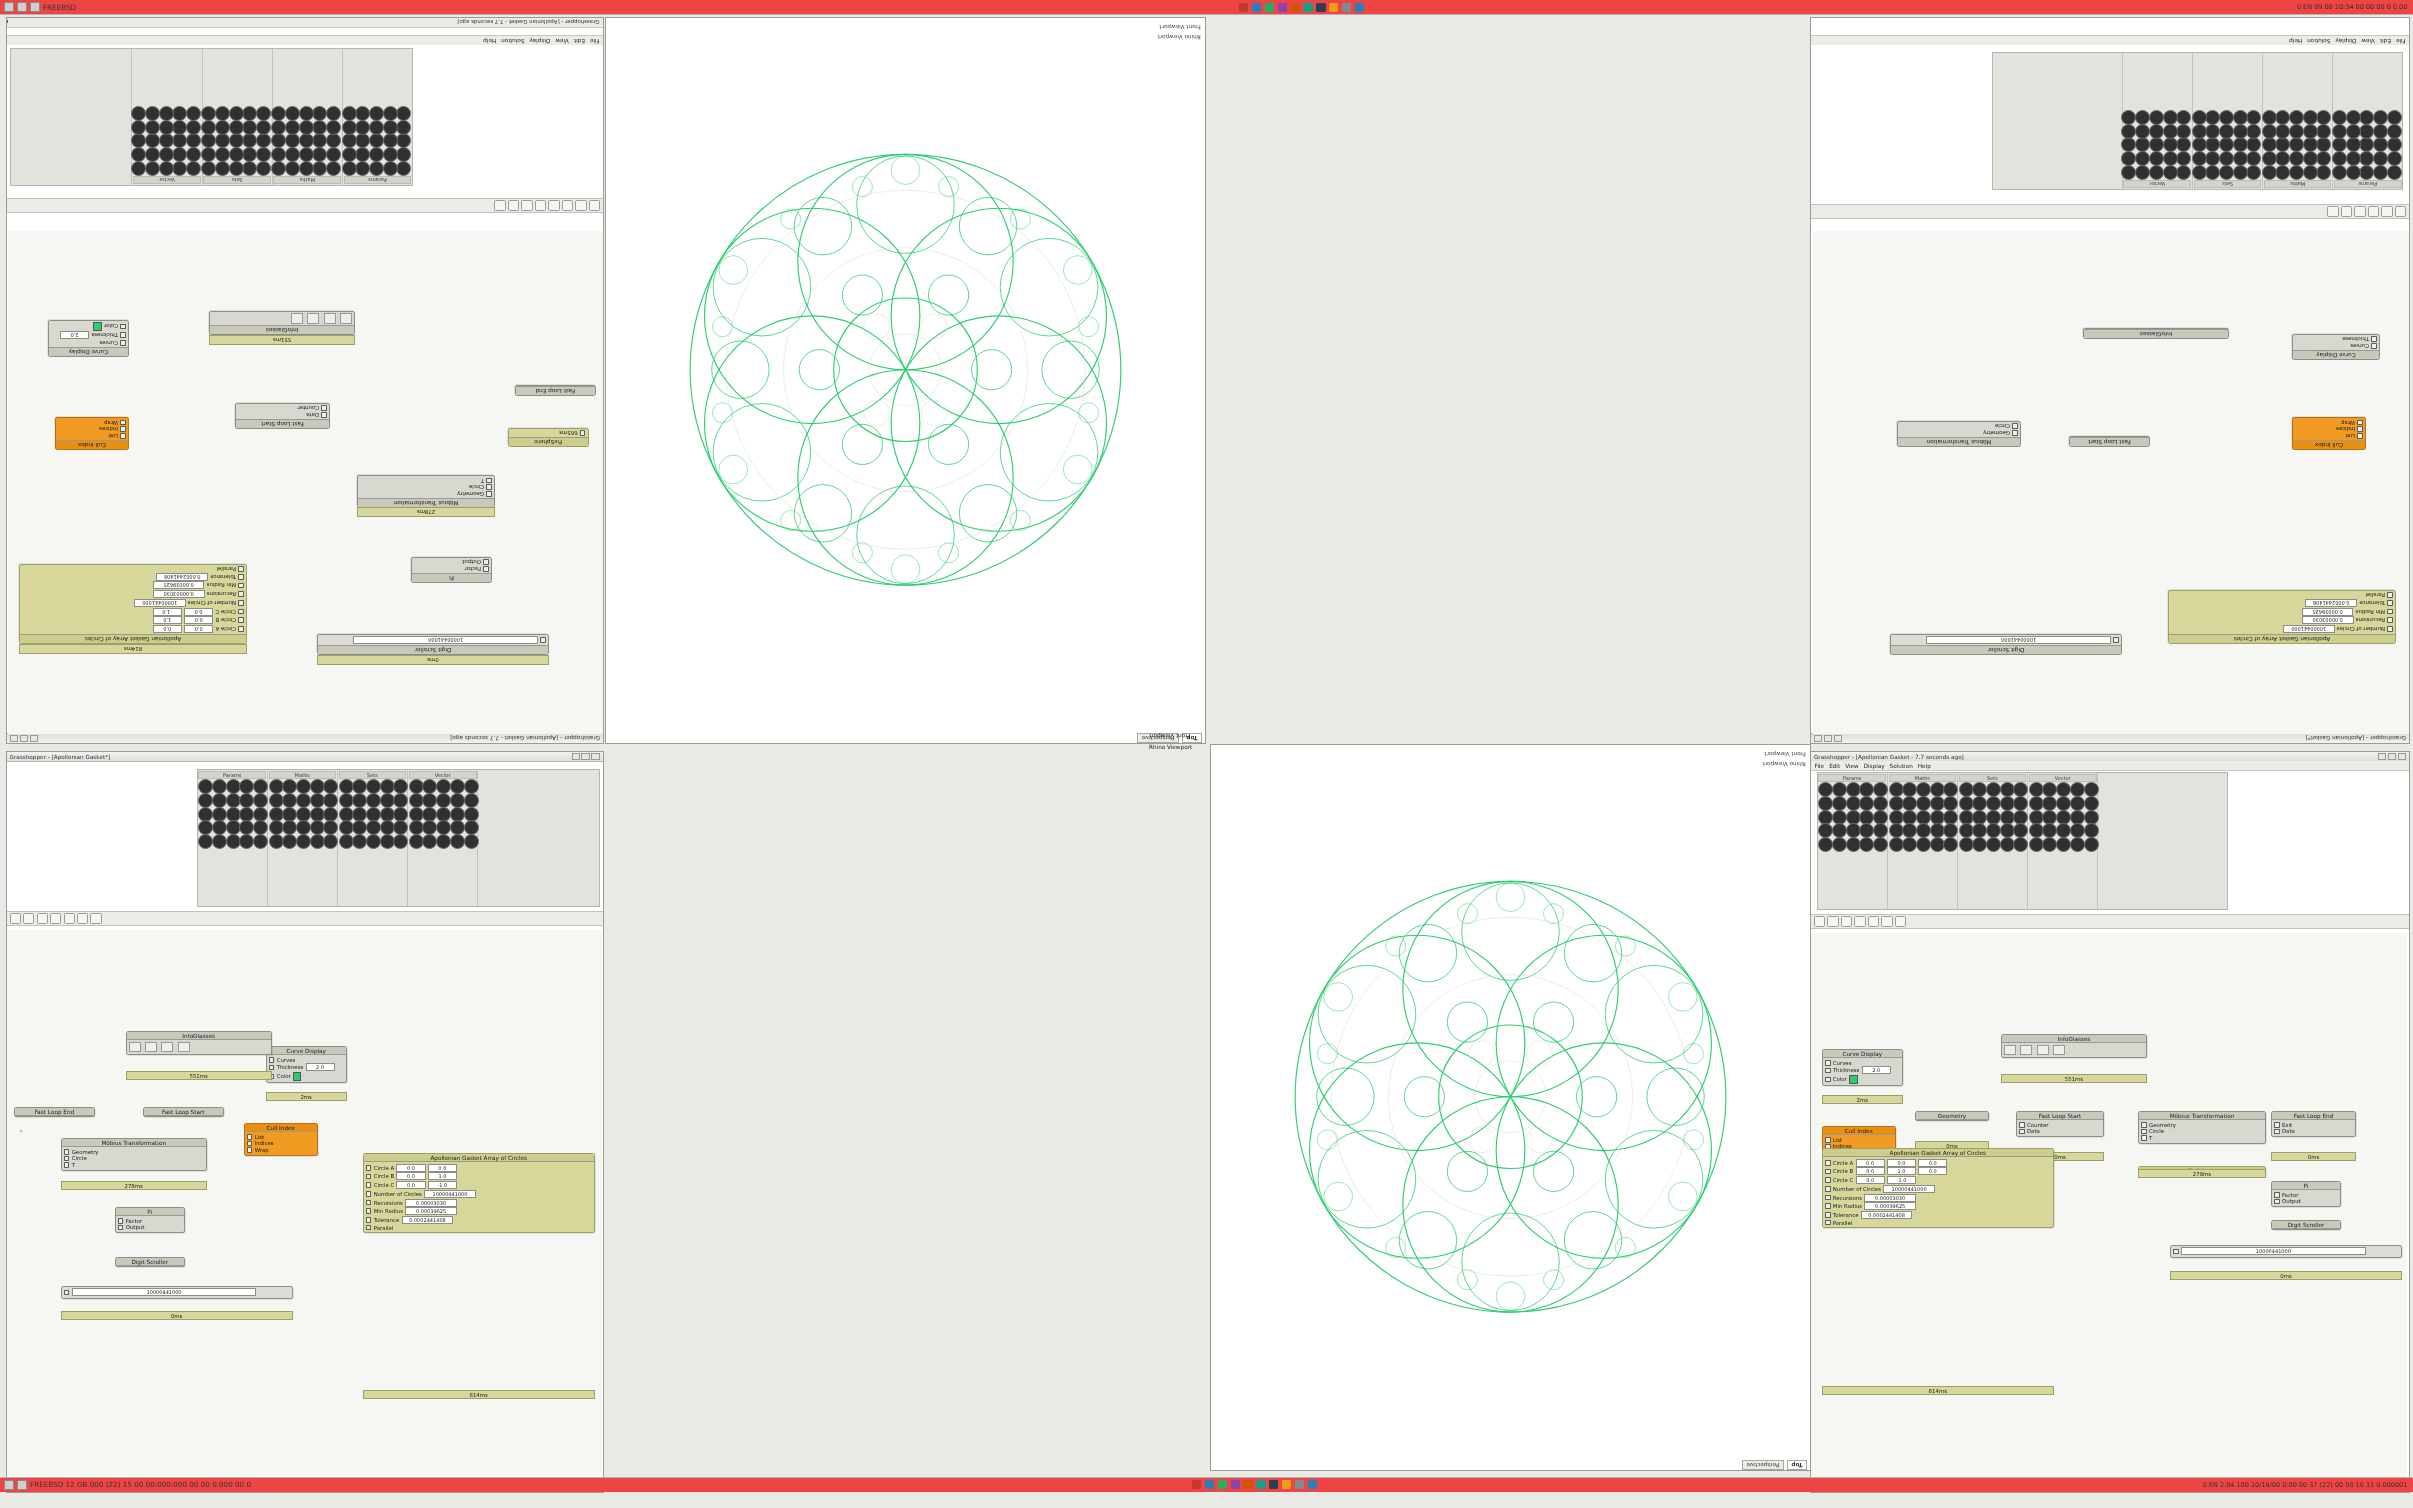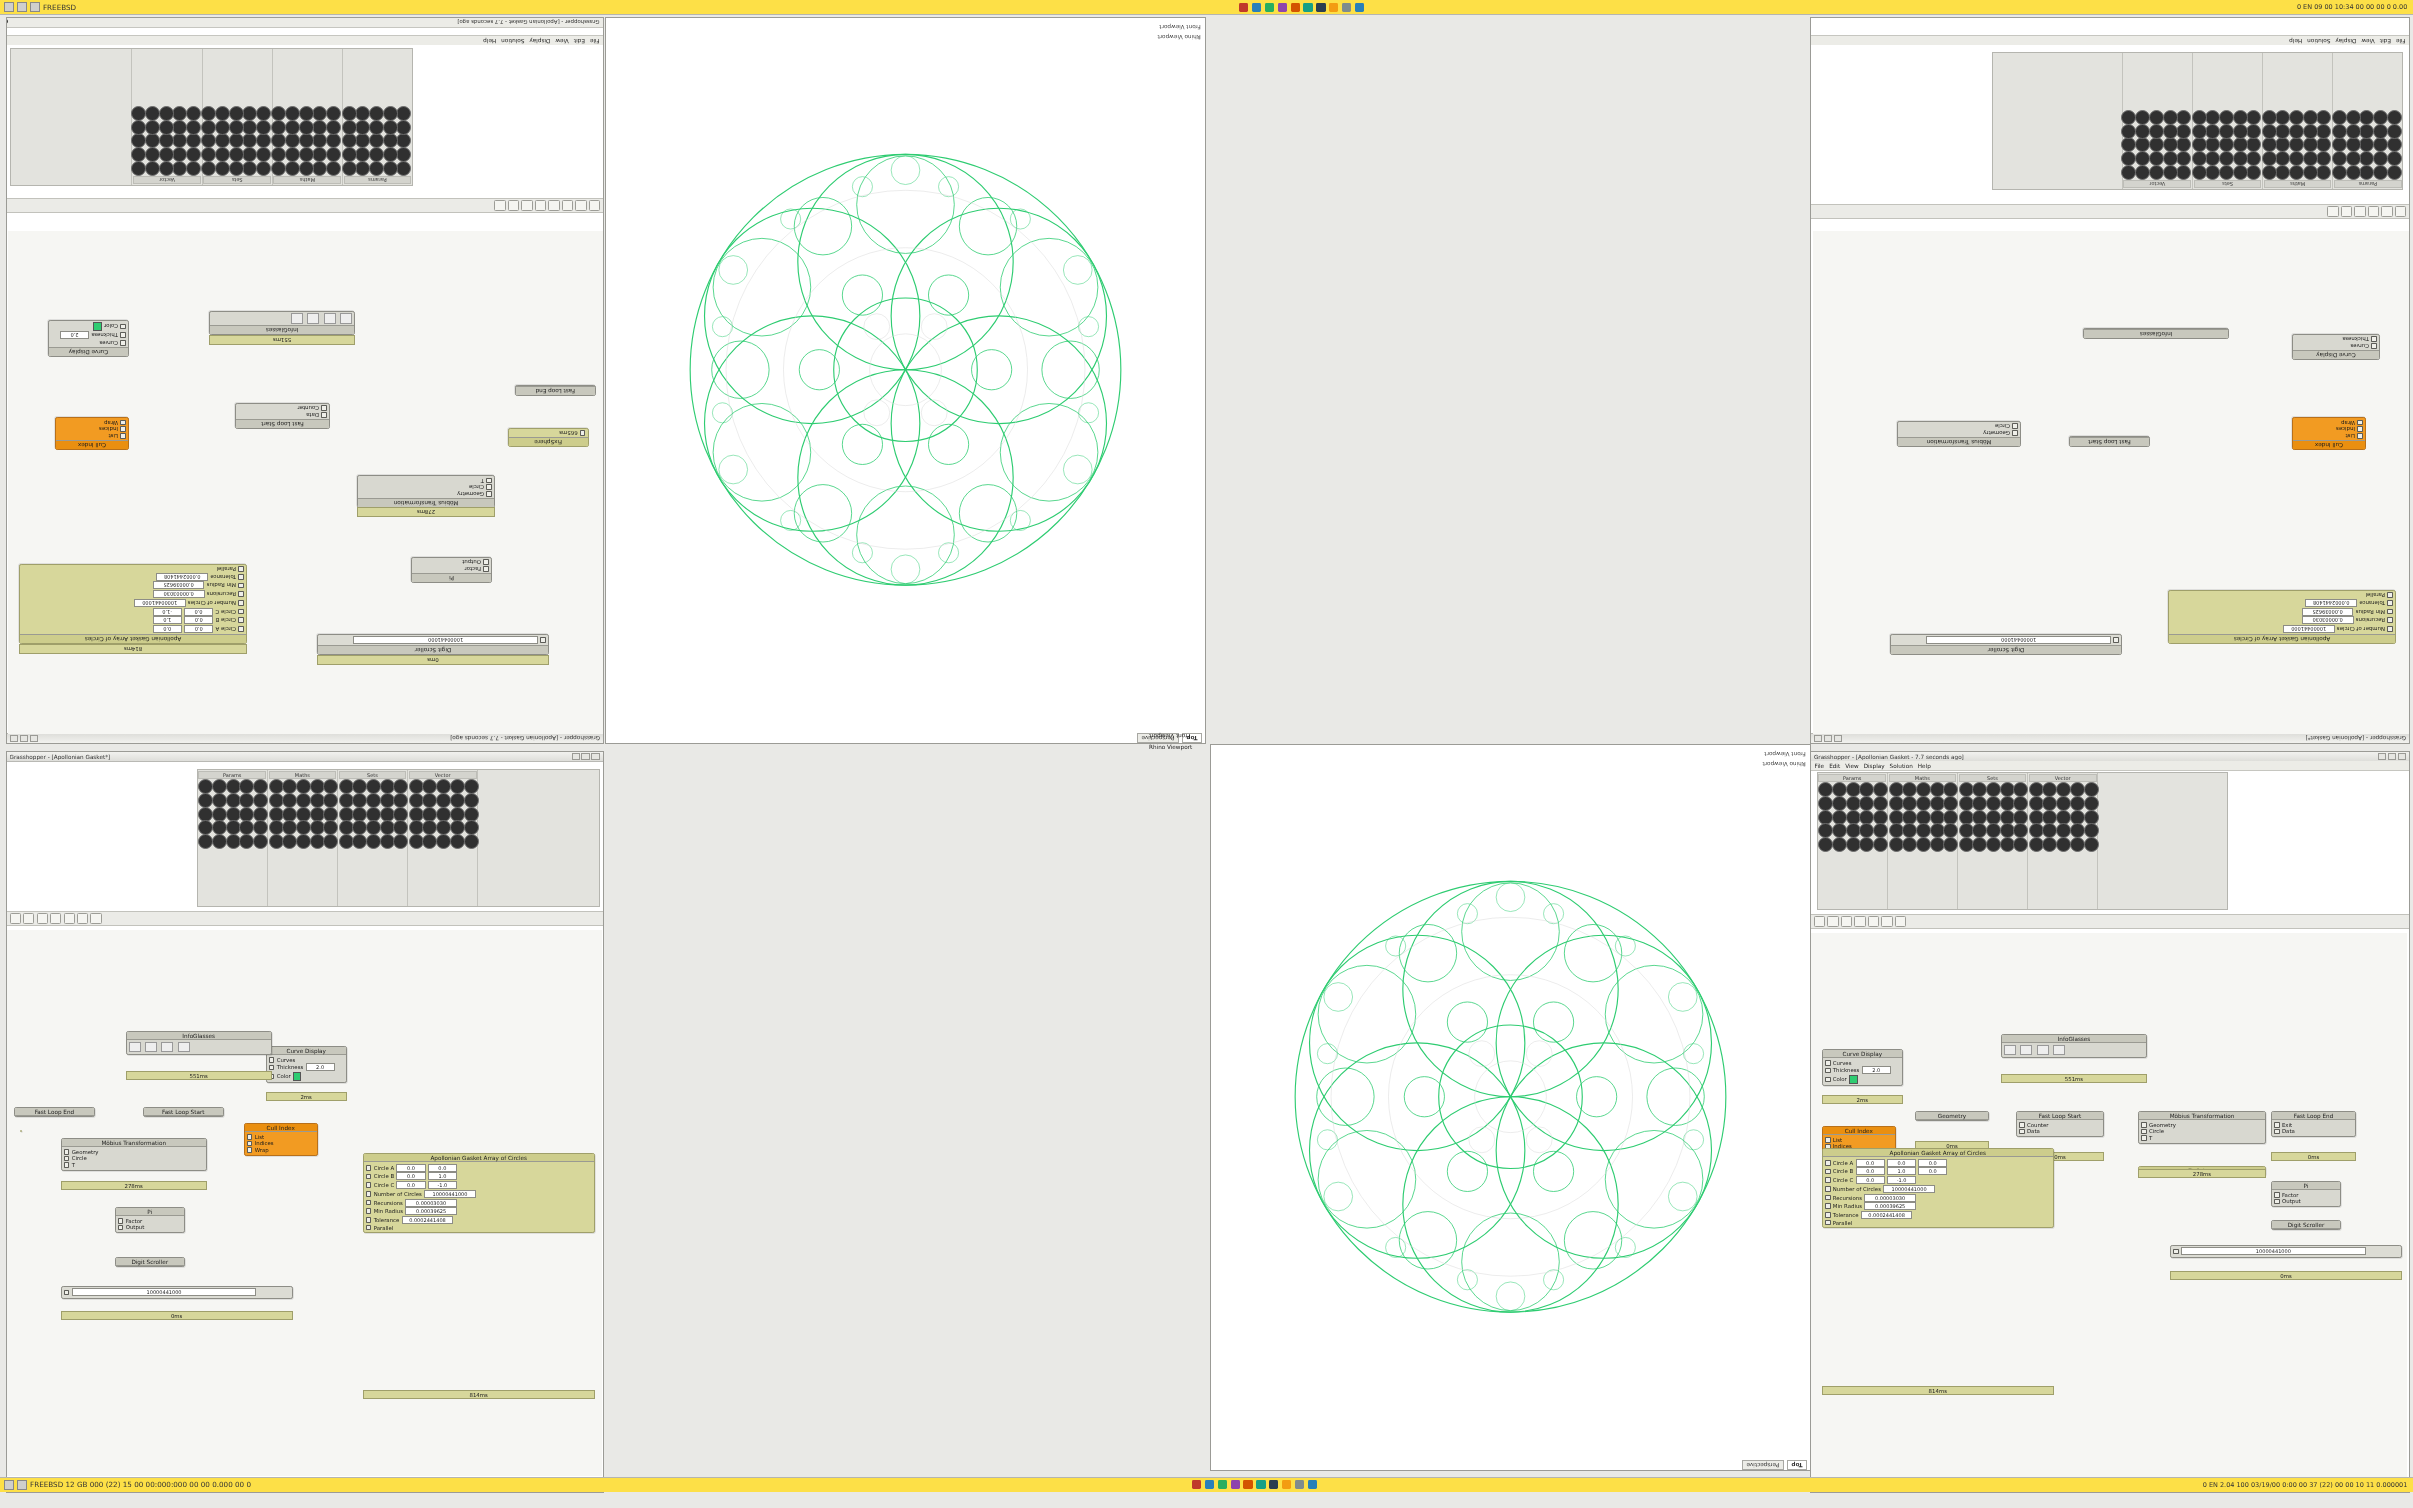--- a/index.html
+++ b/index.html
@@ -1,20 +1,20 @@
 <!DOCTYPE html>
 <html style="font-size:11.5px"><head>
 <meta charset="utf-8">
 <style>
   html,body{margin:0;padding:0;background:#f4f4f2;}
   body{width:2413px;height:1508px;font-family:"DejaVu Sans",sans-serif;font-size:8px;color:#222;overflow:hidden;}
   .root{position:relative;width:2413px;height:1508px;background:#e9e9e6;}
 
   
-  .os-bar{position:absolute;left:0;width:2413px;height:14.4px;background:#fde047;border-bottom:0.7px solid #b5b5b0;
+  .os-bar{position:absolute;left:0;width:2413px;height:14.4px;background:#ef4444;border-bottom:0.7px solid #b5b5b0;
           display:flex;align-items:center;font-size:7.2px;color:#333;}
   .os-bar.top{top:0;}
   .os-bar.bottom{bottom:16px;border-top:0.7px solid #b5b5b0;border-bottom:none;}
   .os-left{display:flex;align-items:center;gap:2.9px;padding-left:4.3px;min-width:302px;}
   .os-center{flex:1;display:flex;justify-content:center;align-items:center;gap:3.6px;}
   .os-right{display:flex;align-items:center;gap:4.3px;padding-right:5.7px;font-size:6.5px;}
   .tray-ico{width:9.3px;height:9.3px;border-radius:1.4px;display:inline-block;}
   .winbtn{width:8px;height:8px;border:0.7px solid #888;background:#cfcfcc;display:inline-block;}
 
   
@@ -1482,18 +1482,18 @@
       <span class="tray-ico" style="background:#27ae60"></span>
       <span class="tray-ico" style="background:#8e44ad"></span>
       <span class="tray-ico" style="background:#d35400"></span>
       <span class="tray-ico" style="background:#16a085"></span>
       <span class="tray-ico" style="background:#2c3e50"></span>
       <span class="tray-ico" style="background:#f39c12"></span>
       <span class="tray-ico" style="background:#7f8c8d"></span>
       <span class="tray-ico" style="background:#2980b9"></span>
     </div>
     <div class="os-right">
-      <span>0  EN  2.04  100 03/19/00 0:00 00  37 (22) 00  00  10  11  0.000001</span>
+      <span>0  EN  2.04  100 10/19/00 0:00 00  37 (22) 00  00  10  11  0.000001</span>
     </div>
   </div>
 
 </div>
 
 
 </body></html>

